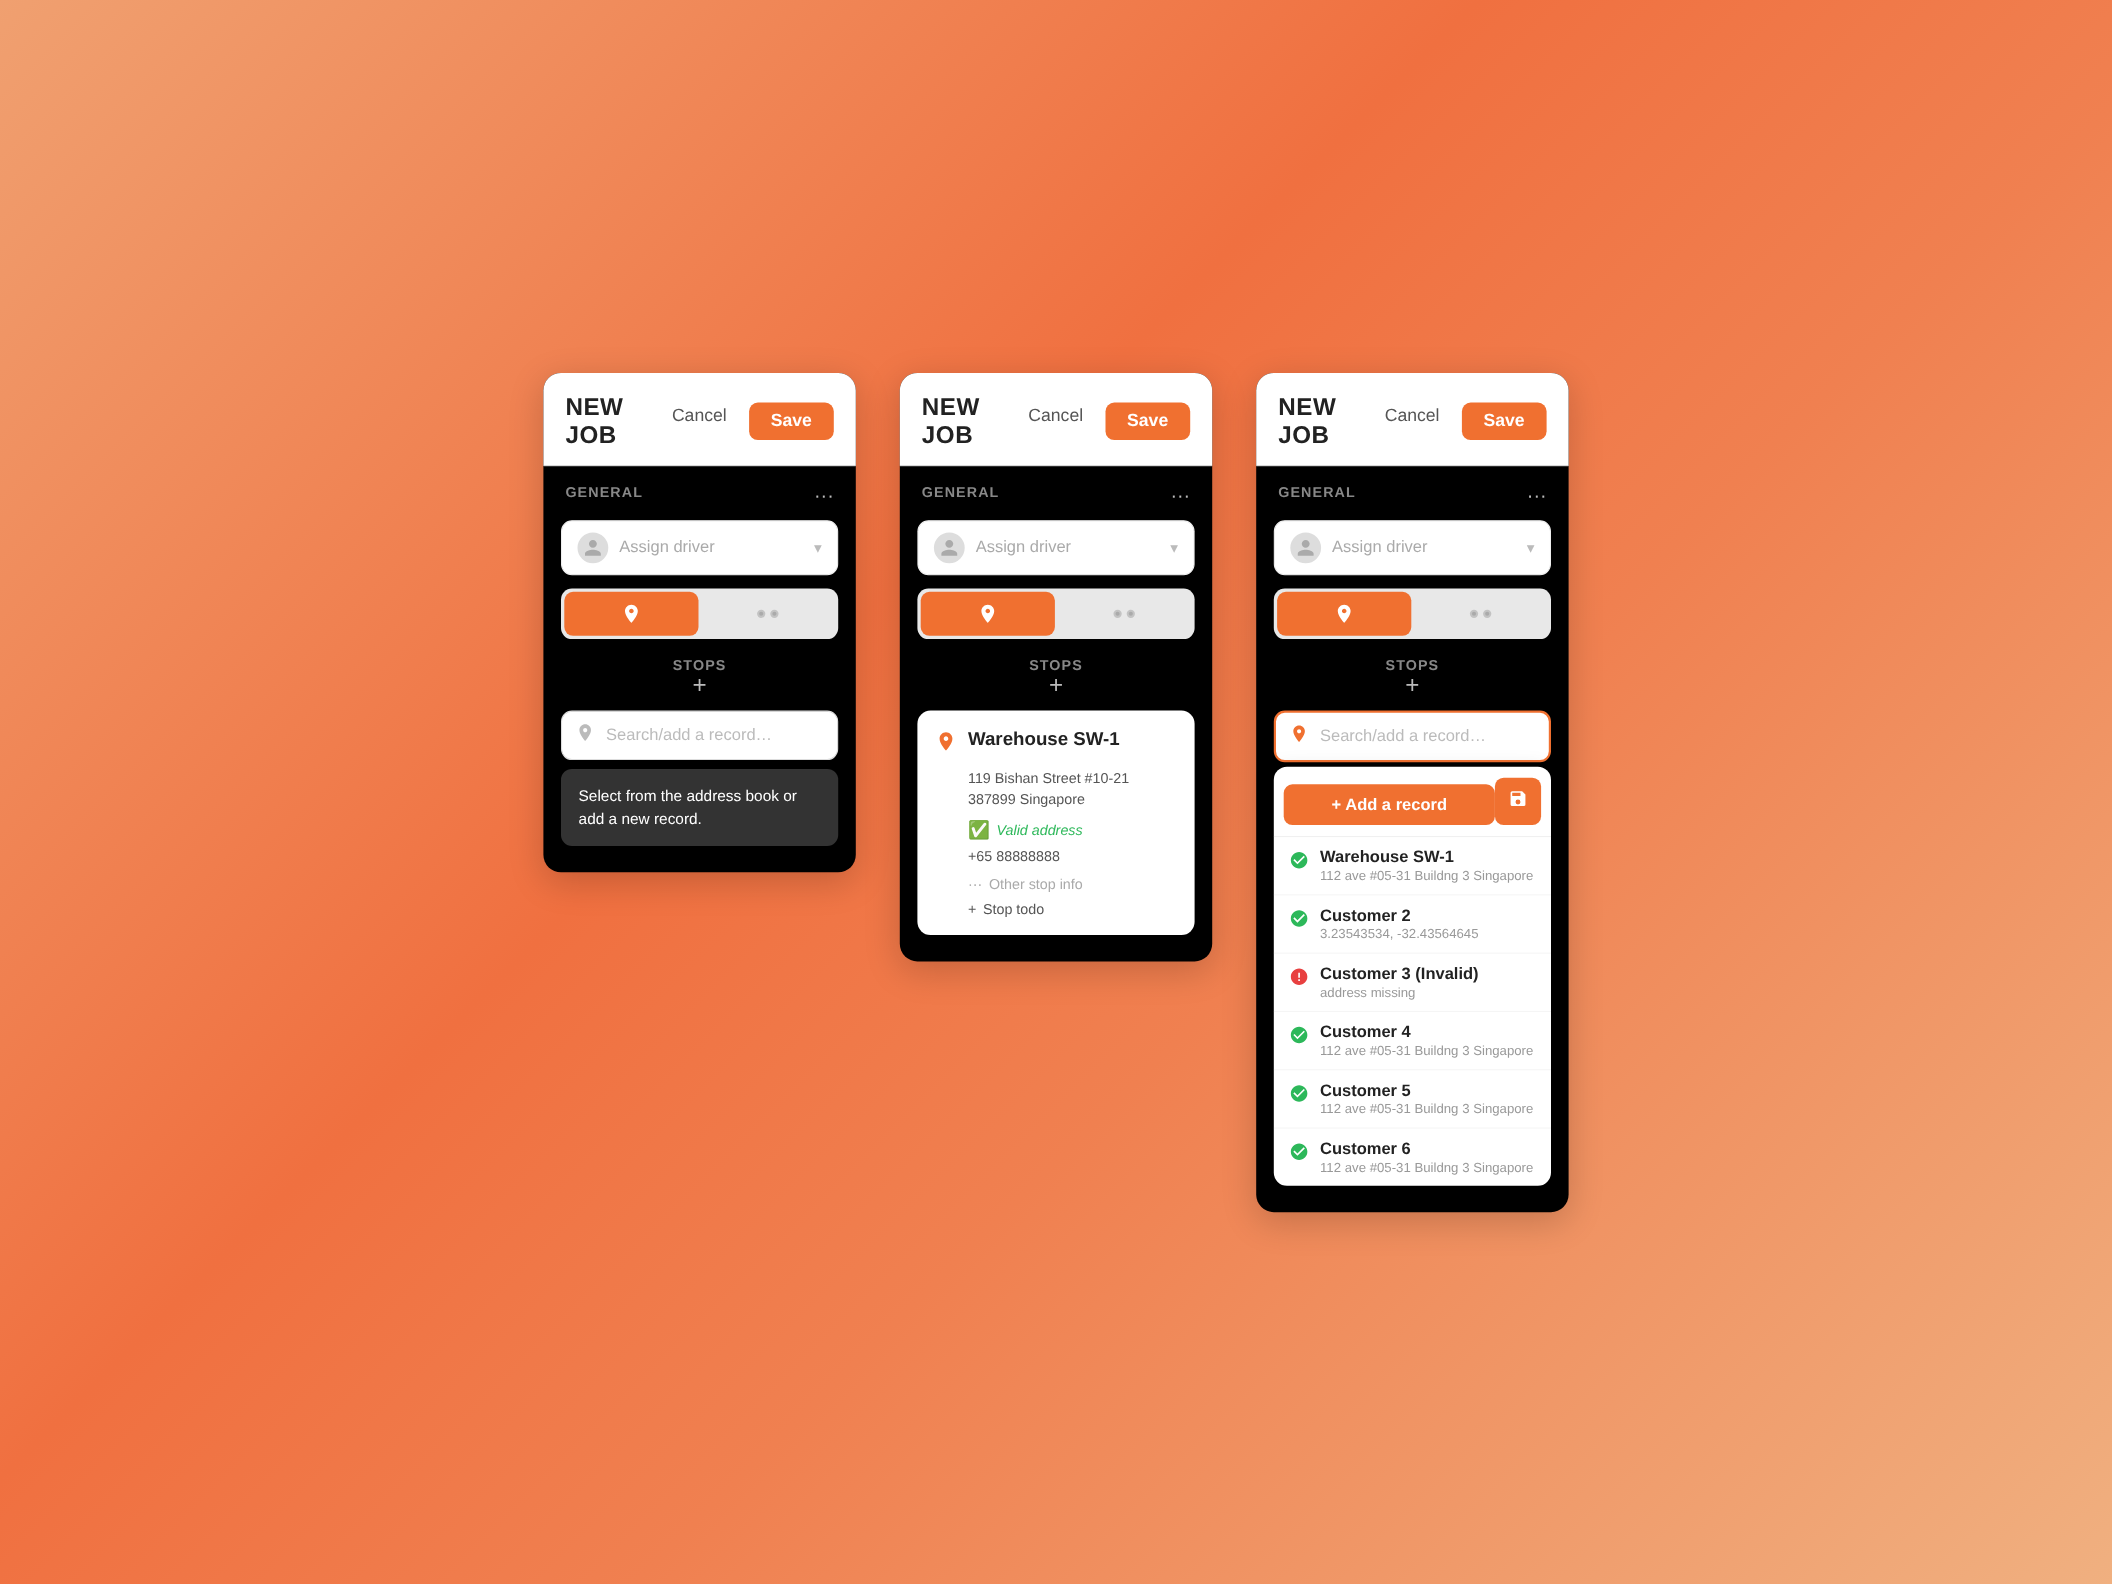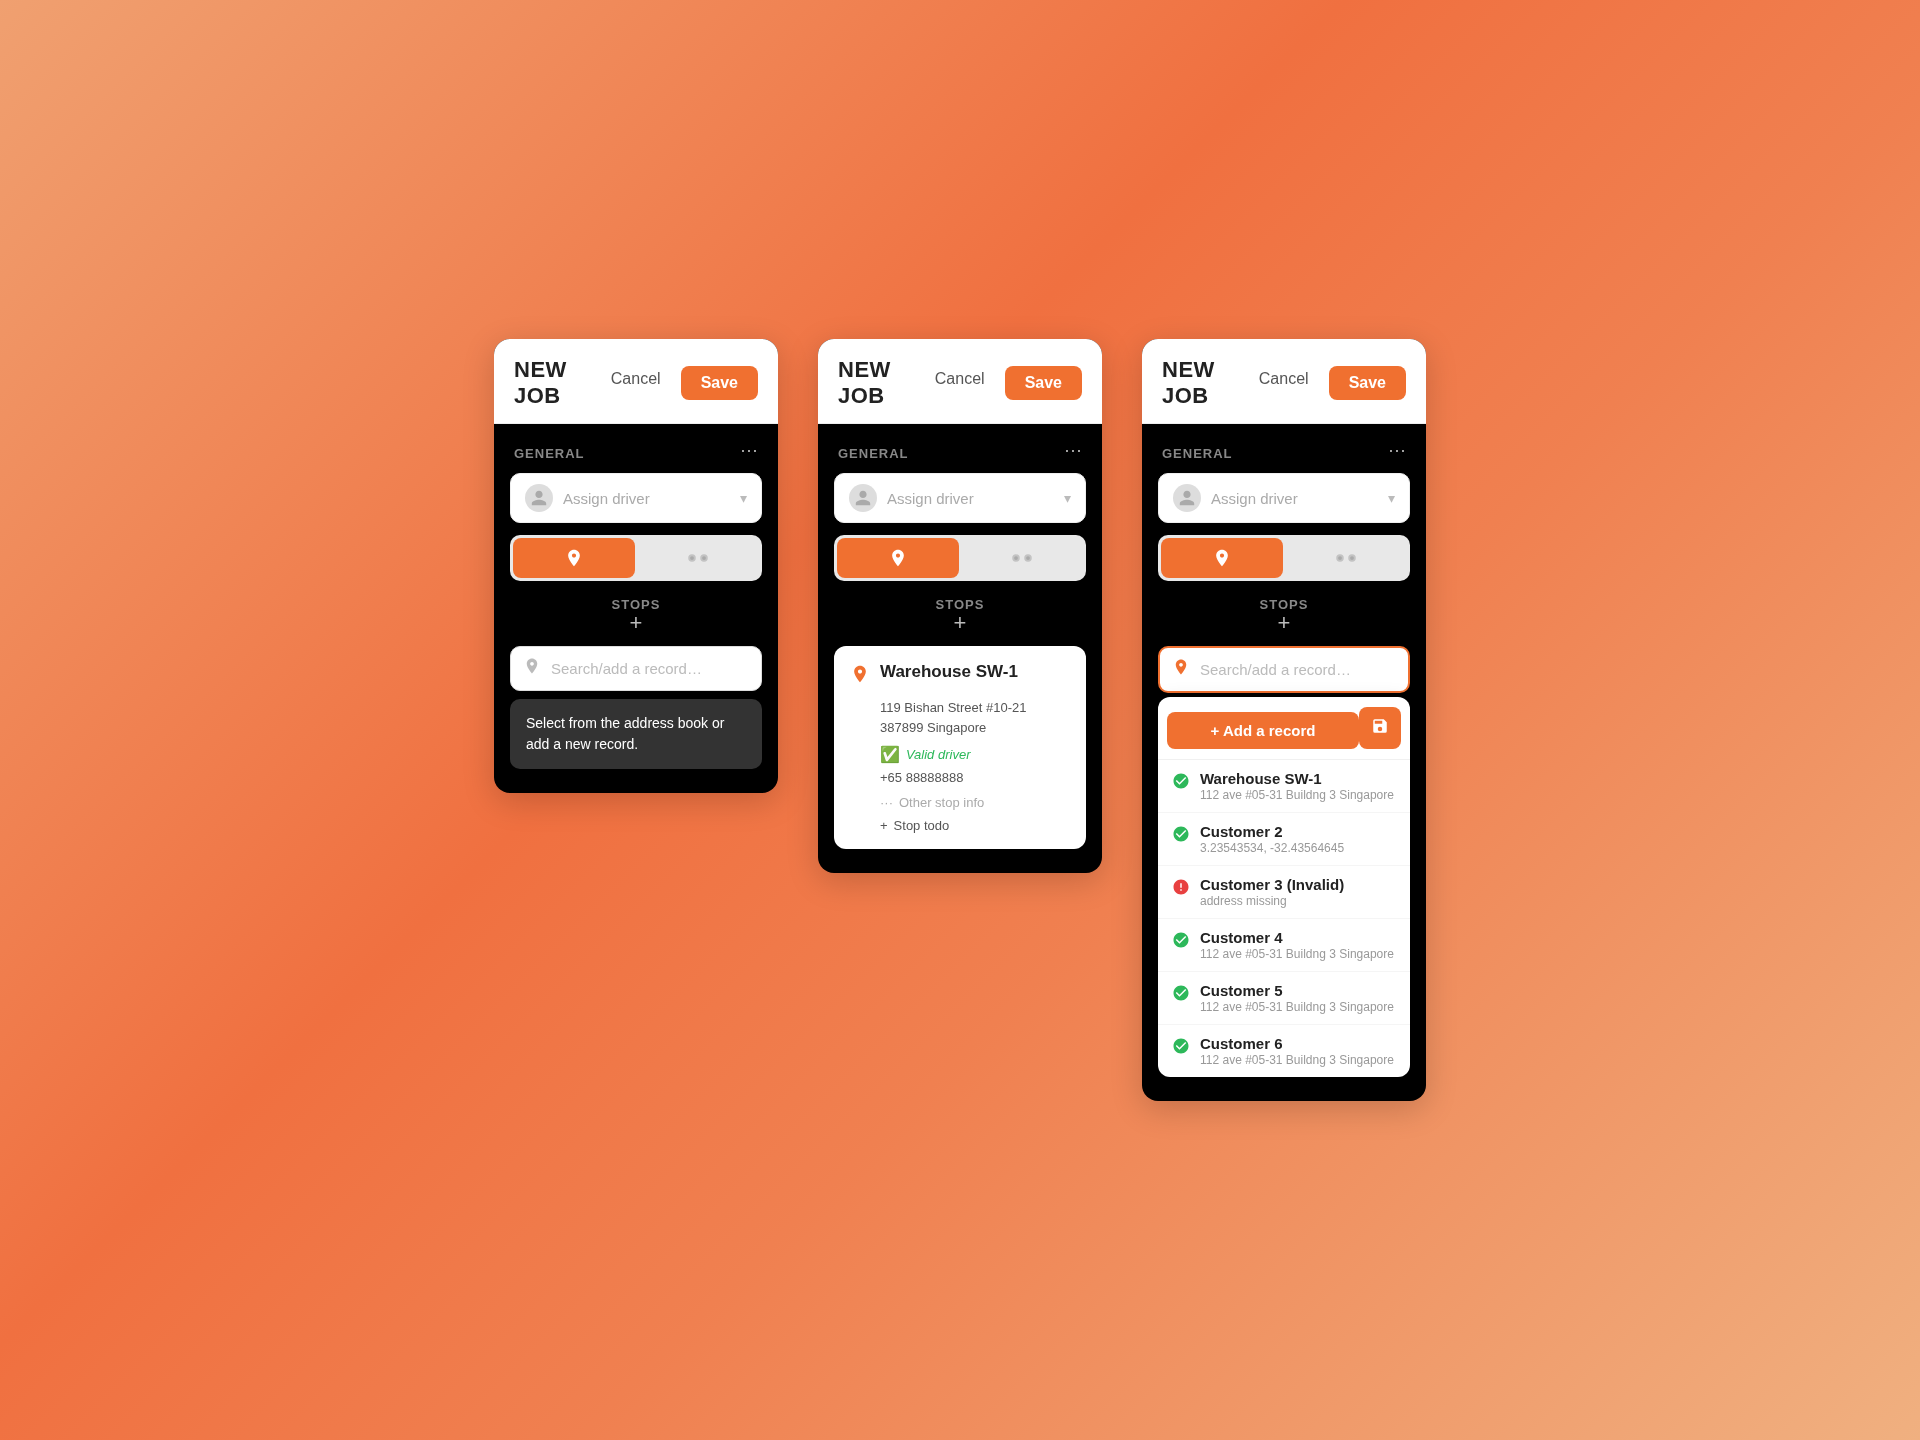--- a/index.html
+++ b/index.html
@@ -70,21 +70,21 @@
       font-weight: 600;
       cursor: pointer;
     }
 
     .panel-body {
       padding: 16px 16px 24px 16px;
     }
 
     .section-header {
       display: flex;
-      align-items: flex-end;
+      align-items: flex-start;
       justify-content: space-between;
       margin-bottom: 12px;
       padding: 0 4px;
     }
 
     .section-title {
       font-size: 13px;
       font-weight: 600;
       color: #888;
       letter-spacing: 1px;
@@ -522,21 +522,21 @@
           <div>
             <div class="stop-name">Warehouse SW-1</div>
             <div class="stop-address">
               <span>119 Bishan Street #10-21</span><br>
               <span>387899 Singapore</span>
             </div>
           </div>
         </div>
         <div class="valid-badge">
           <span class="valid-icon">✅</span>
-          <span class="valid-text">Valid driver</span>
+          <span class="valid-text">Valid address</span>
         </div>
         <div class="stop-phone">+65 88888888</div>
         <div class="stop-other-info">
           <span>···</span>
           <span>Other stop info</span>
         </div>
         <div class="stop-todo">
           <span>+</span>
           <span>Stop todo</span>
         </div>

